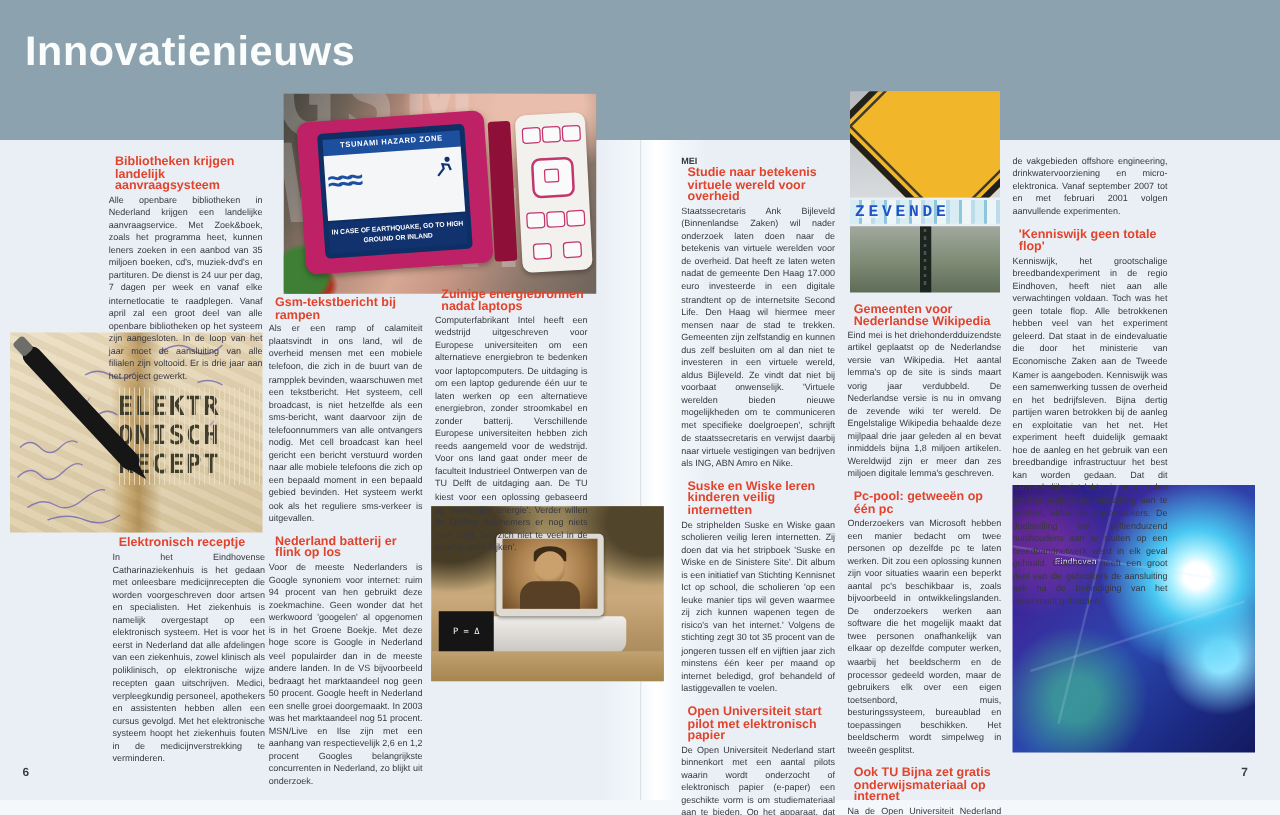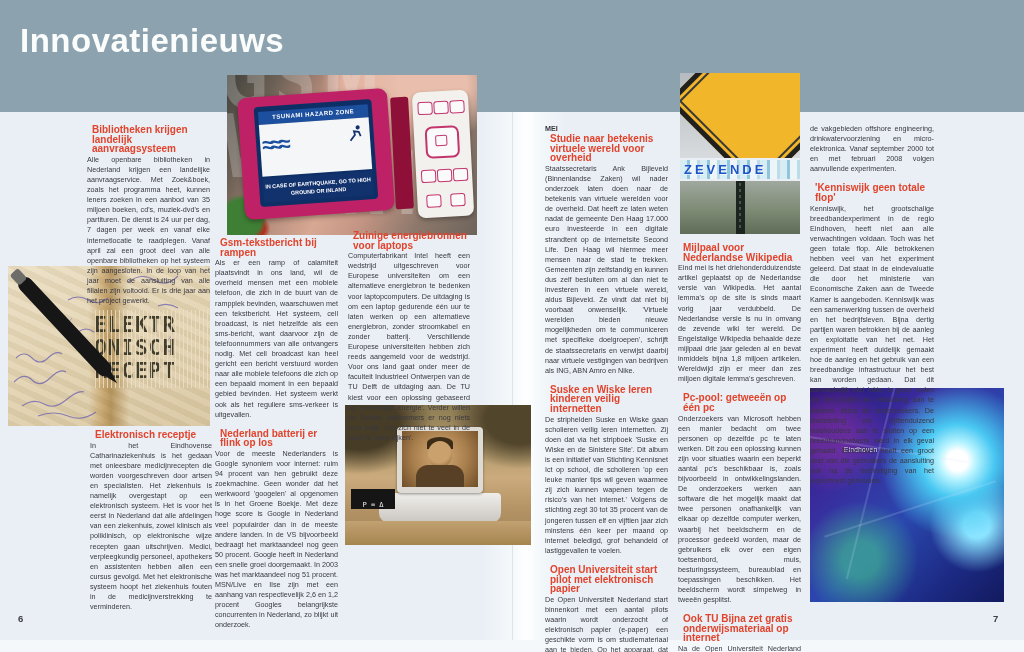--- a/index.html
+++ b/index.html
@@ -77,21 +77,21 @@
     background:linear-gradient(#b6bbbf,#d8dbdd);}
   .diamond{position:absolute;left:14px;top:-36px;width:118px;height:118px;background:#f2b62b;
     transform:rotate(45deg);border:5px solid #20201e;box-shadow:inset 0 0 0 3px #f2b62b, inset 0 0 0 5px #3a3a36;}
   .globe{position:absolute;left:46px;top:8px;width:62px;height:62px;border-radius:50%;
     background:radial-gradient(circle at 35% 30%,#ecc976 0%,#c89040 45%,#8a5f1d 80%,#5f3f0e 100%);
     box-shadow:1px 3px 5px rgba(60,40,0,.45);color:#4a350e;}
   .globe-letters{position:absolute;left:10px;top:16px;font-size:11px;font-weight:bold;letter-spacing:5px;}
   .globe-notch{position:absolute;left:26px;top:-4px;width:12px;height:10px;background:#86601e;}
   .ph-strip{position:absolute;left:680px;top:160px;width:120px;height:19px;overflow:hidden;
     background:repeating-linear-gradient(90deg,#d8ecf4 0 7px,#8fc6dc 7px 10px,#eef5f8 10px 17px,#bcdce9 17px 20px);}
-  .strip-word{position:absolute;left:4px;top:2px;font-family:Liberation Sans, sans-serif;font-weight:bold;
+  .strip-word{position:absolute;left:4px;top:2px;font-family:Liberation Mono, monospace;font-weight:bold;
     font-size:13px;letter-spacing:3px;color:#1d55c8;text-shadow:1px 1px 0 rgba(255,255,255,.6);}
   .ph-post{position:absolute;left:680px;top:181px;width:120px;height:53px;overflow:hidden;
     background:linear-gradient(#a0a89e 0%,#7d8a74 55%,#5f6c58 100%);}
   .post{position:absolute;left:56px;top:0;width:9px;height:53px;background:#1b241e;}
   .post::after{content:"";position:absolute;left:3px;top:2px;width:2px;height:48px;
     background:repeating-linear-gradient(#4a554d 0 3px,#1b241e 3px 6px);}
   
   .ph-laptop{position:absolute;left:345px;top:405px;width:186px;height:140px;overflow:hidden;
     background:
       radial-gradient(ellipse at 8% 12%, #473c26 0 16%, rgba(71,60,38,0) 30%),
@@ -101,21 +101,21 @@
     border-radius:4px;box-shadow:0 1px 3px rgba(0,0,0,.4);}
   .lt-display{position:absolute;left:5px;top:4px;width:76px;height:56px;overflow:hidden;
     background:radial-gradient(circle at 50% 45%,#d2ab79 0%,#a97f4d 55%,#6f4d28 100%);}
   .lt-head{position:absolute;left:26px;top:10px;width:24px;height:26px;border-radius:50% 50% 45% 45%;
     background:radial-gradient(circle at 45% 40%, #caa06c 0 55%, #7a5830 100%);}
   .lt-hair{position:absolute;left:25px;top:6px;width:26px;height:12px;border-radius:50% 50% 0 0;background:#3c2c16;}
   .lt-body{position:absolute;left:14px;top:34px;width:48px;height:24px;border-radius:12px 12px 0 0;background:#574026;}
   .lt-base{position:absolute;left:34px;top:88px;width:122px;height:30px;background:linear-gradient(#f0eeea,#c9c6c0);
     border-radius:4px 4px 10px 10px;}
   .lt-table{position:absolute;left:0;top:116px;width:186px;height:24px;background:linear-gradient(#c2a172,#a5854f);}
-  .lt-card{position:absolute;left:6px;top:84px;width:44px;height:20px;background:#151515;color:#f2f2f2;
+  .lt-card{position:absolute;left:6px;top:84px;width:44px;height:32px;background:#151515;color:#f2f2f2;
     font-family:"DejaVu Sans Mono",monospace;font-size:7px;line-height:32px;text-align:center;}
   
   .ph-thermal{position:absolute;left:810px;top:388px;width:194px;height:214px;overflow:hidden;
     background:
       radial-gradient(circle at 76% 34%, #ffffff 0 5%, #b8f4ff 9%, #49c8f2 18%, rgba(40,110,220,0) 38%),
       radial-gradient(circle at 86% 64%, #8ae4ff 0 6%, rgba(80,180,255,0) 22%),
       radial-gradient(circle at 26% 80%, rgba(70,210,140,.55) 0 8%, rgba(70,210,140,0) 26%),
       radial-gradient(circle at 10% 22%, rgba(200,60,180,.35) 0 8%, rgba(200,60,180,0) 24%),
       linear-gradient(135deg,#1b1370 0%,#3a2a9c 28%,#2a48ae 55%,#1c2a84 80%,#121a5e 100%);}
   .road{position:absolute;background:rgba(210,225,255,.18);}
@@ -244,21 +244,21 @@
       <p>Als er een ramp of calamiteit plaatsvindt in ons land, wil de overheid mensen met een mobiele telefoon, die zich in de buurt van de rampplek bevinden, waarschuwen met een tekstbericht. Het systeem, cell broadcast, is niet hetzelfde als een sms-bericht, want daarvoor zijn de telefoonnummers van alle ontvangers nodig. Met cell broadcast kan heel gericht een bericht verstuurd worden naar alle mobiele telefoons die zich op een bepaald moment in een bepaald gebied bevinden. Het systeem werkt ook als het reguliere sms-verkeer is uitgevallen.</p>
     </div>
     <div class="art">
       <h4>Nederland batterij er flink op los</h4>
       <p>Voor de meeste Nederlanders is Google synoniem voor internet: ruim 94 procent van hen gebruikt deze zoekmachine. Geen wonder dat het werkwoord 'googelen' al opgenomen is in het Groene Boekje. Met deze hoge score is Google in Nederland veel populairder dan in de meeste andere landen. In de VS bijvoorbeeld bedraagt het marktaandeel nog geen 50 procent. Google heeft in Nederland een snelle groei doorgemaakt. In 2003 was het marktaandeel nog 51 procent. MSN/Live en Ilse zijn met een aanhang van respectievelijk 2,6 en 1,2 procent Googles belangrijkste concurrenten in Nederland, zo blijkt uit onderzoek.</p>
     </div>
   </div>
 
   <div class="col" style="left:348px;top:231px;width:122px;">
     <div class="art">
-      <h4>Zuinige energiebronnen voor laptops</h4>
+      <h4>Zuinige energiebronnen nadat laptops</h4>
       <p>Computerfabrikant Intel heeft een wedstrijd uitgeschreven voor Europese universiteiten om een alternatieve energiebron te bedenken voor laptopcomputers. De uitdaging is om een laptop gedurende één uur te laten werken op een alternatieve energiebron, zonder stroomkabel en zonder batterij. Verschillende Europese universiteiten hebben zich reeds aangemeld voor de wedstrijd. Voor ons land gaat onder meer de faculteit Industrieel Ontwerpen van de TU Delft de uitdaging aan. De TU kiest voor een oplossing gebaseerd op 'menselijke energie'. Verder willen de Delftse deelnemers er nog niets over kwijt, 'om zich niet te veel in de kaart te laten kijken'.</p>
     </div>
   </div>
 
   <div class="col" style="left:545px;top:124px;width:123px;">
     <div class="art">
       <p class="kicker">MEI</p>
       <h4>Studie naar betekenis virtuele wereld voor overheid</h4>
       <p>Staatssecretaris Ank Bijleveld (Binnenlandse Zaken) wil nader onderzoek laten doen naar de betekenis van virtuele werelden voor de overheid. Dat heeft ze laten weten nadat de gemeente Den Haag 17.000 euro investeerde in een digitale strandtent op de internetsite Second Life. Den Haag wil hiermee meer mensen naar de stad te trekken. Gemeenten zijn zelfstandig en kunnen dus zelf besluiten om al dan niet te investeren in een virtuele wereld, aldus Bijleveld. Ze vindt dat niet bij voorbaat onwenselijk. 'Virtuele werelden bieden nieuwe mogelijkheden om te communiceren met specifieke doelgroepen', schrijft de staatssecretaris en verwijst daarbij naar virtuele vestigingen van bedrijven als ING, ABN Amro en Nike.</p>
     </div>
@@ -267,36 +267,36 @@
       <p>De striphelden Suske en Wiske gaan scholieren veilig leren internetten. Zij doen dat via het stripboek 'Suske en Wiske en de Sinistere Site'. Dit album is een initiatief van Stichting Kennisnet Ict op school, die scholieren 'op een leuke manier tips wil geven waarmee zij zich kunnen wapenen tegen de risico's van het internet.' Volgens de stichting zegt 30 tot 35 procent van de jongeren tussen elf en vijftien jaar zich minstens één keer per maand op internet beledigd, grof behandeld of lastiggevallen te voelen.</p>
     </div>
     <div class="art">
       <h4>Open Universiteit start pilot met elektronisch papier</h4>
       <p>De Open Universiteit Nederland start binnenkort met een aantal pilots waarin wordt onderzocht of elektronisch papier (e-paper) een geschikte vorm is om studiemateriaal aan te bieden. Op het apparaat, dat nog geen vierhonderd gram weegt, past de leerstof van een complete cursus. De Open Universiteit bekijkt ook of het mogelijk is voor studenten en docenten, om met het apparaat studiemateriaal uit te wisselen via e-mail en internet. Topsporters die aan de Open Universiteit studeren, nemen deel aan één van de pilots.</p>
     </div>
   </div>
 
   <div class="col" style="left:678px;top:243px;width:123px;">
     <div class="art">
-      <h4>Mijlpaal voor Nederlandse Wikipedia</h4>
+      <h4>Gemeenten voor Nederlandse Wikipedia</h4>
       <p>Eind mei is het driehonderdduizendste artikel geplaatst op de Nederlandse versie van Wikipedia. Het aantal lemma's op de site is sinds maart vorig jaar verdubbeld. De Nederlandse versie is nu in omvang de zevende wiki ter wereld. De Engelstalige Wikipedia behaalde deze mijlpaal drie jaar geleden al en bevat inmiddels bijna 1,8 miljoen artikelen. Wereldwijd zijn er meer dan zes miljoen digitale lemma's geschreven.</p>
     </div>
     <div class="art">
       <h4>Pc-pool: getweeën op één pc</h4>
       <p>Onderzoekers van Microsoft hebben een manier bedacht om twee personen op dezelfde pc te laten werken. Dit zou een oplossing kunnen zijn voor situaties waarin een beperkt aantal pc's beschikbaar is, zoals bijvoorbeeld in ontwikkelingslanden. De onderzoekers werken aan software die het mogelijk maakt dat twee personen onafhankelijk van elkaar op dezelfde computer werken, waarbij het beeldscherm en de processor gedeeld worden, maar de gebruikers elk over een eigen toetsenbord, muis, besturingssysteem, bureaublad en toepassingen beschikken. Het beeldscherm wordt simpelweg in tweeën gesplitst.</p>
     </div>
     <div class="art">
       <h4>Ook TU Bijna zet gratis onderwijsmateriaal op internet</h4>
       <p>Na de Open Universiteit Nederland gaat nu ook de TU Delft onderwijsmateriaal gratis beschikbaar stellen op internet. Het gaat dan niet alleen om dictaten en boeken, maar ook om toetsen en video-opnames. De TU Delft begint eerst met een experiment, gericht op het onderwijsmateriaal op masterniveau van</p>
     </div>
   </div>
 
   <div class="col" style="left:810px;top:124px;width:124px;">
     <div class="art">
-      <p>de vakgebieden offshore engineering, drinkwatervoorziening en micro-elektronica. Vanaf september 2000 tot en met februari 2008 volgen aanvullende experimenten.</p>
+      <p>de vakgebieden offshore engineering, drinkwatervoorziening en micro-elektronica. Vanaf september 2007 tot en met februari 2001 volgen aanvullende experimenten.</p>
     </div>
     <div class="art">
       <h4>'Kenniswijk geen totale flop'</h4>
       <p>Kenniswijk, het grootschalige breedbandexperiment in de regio Eindhoven, heeft niet aan alle verwachtingen voldaan. Toch was het geen totale flop. Alle betrokkenen hebben veel van het experiment geleerd. Dat staat in de eindevaluatie die door het ministerie van Economische Zaken aan de Tweede Kamer is aangeboden. Kenniswijk was een samenwerking tussen de overheid en het bedrijfsleven. Bijna dertig partijen waren betrokken bij de aanleg en exploitatie van het net. Het experiment heeft duidelijk gemaakt hoe de aanleg en het gebruik van een breedbandige infrastructuur het best kan worden gedaan. Dat dit aanvankelijk niet lukte, is geen reden om het project als mislukking aan te merken, aldus de onderzoekers. De doelstelling om vijftienduizend huishoudens aan te sluiten op een breedbandnetwerk werd in elk geval gehaald. Bovendien heeft een groot deel van die gebruikers de aansluiting ook na de beëindiging van het experiment gehouden.</p>
     </div>
   </div>
 
   <div class="pageno" style="left:18px;top:613px;">6</div>
   <div class="foot" style="left:95px;top:615px;">
     <b>OnderwijsInnovatie</b>

